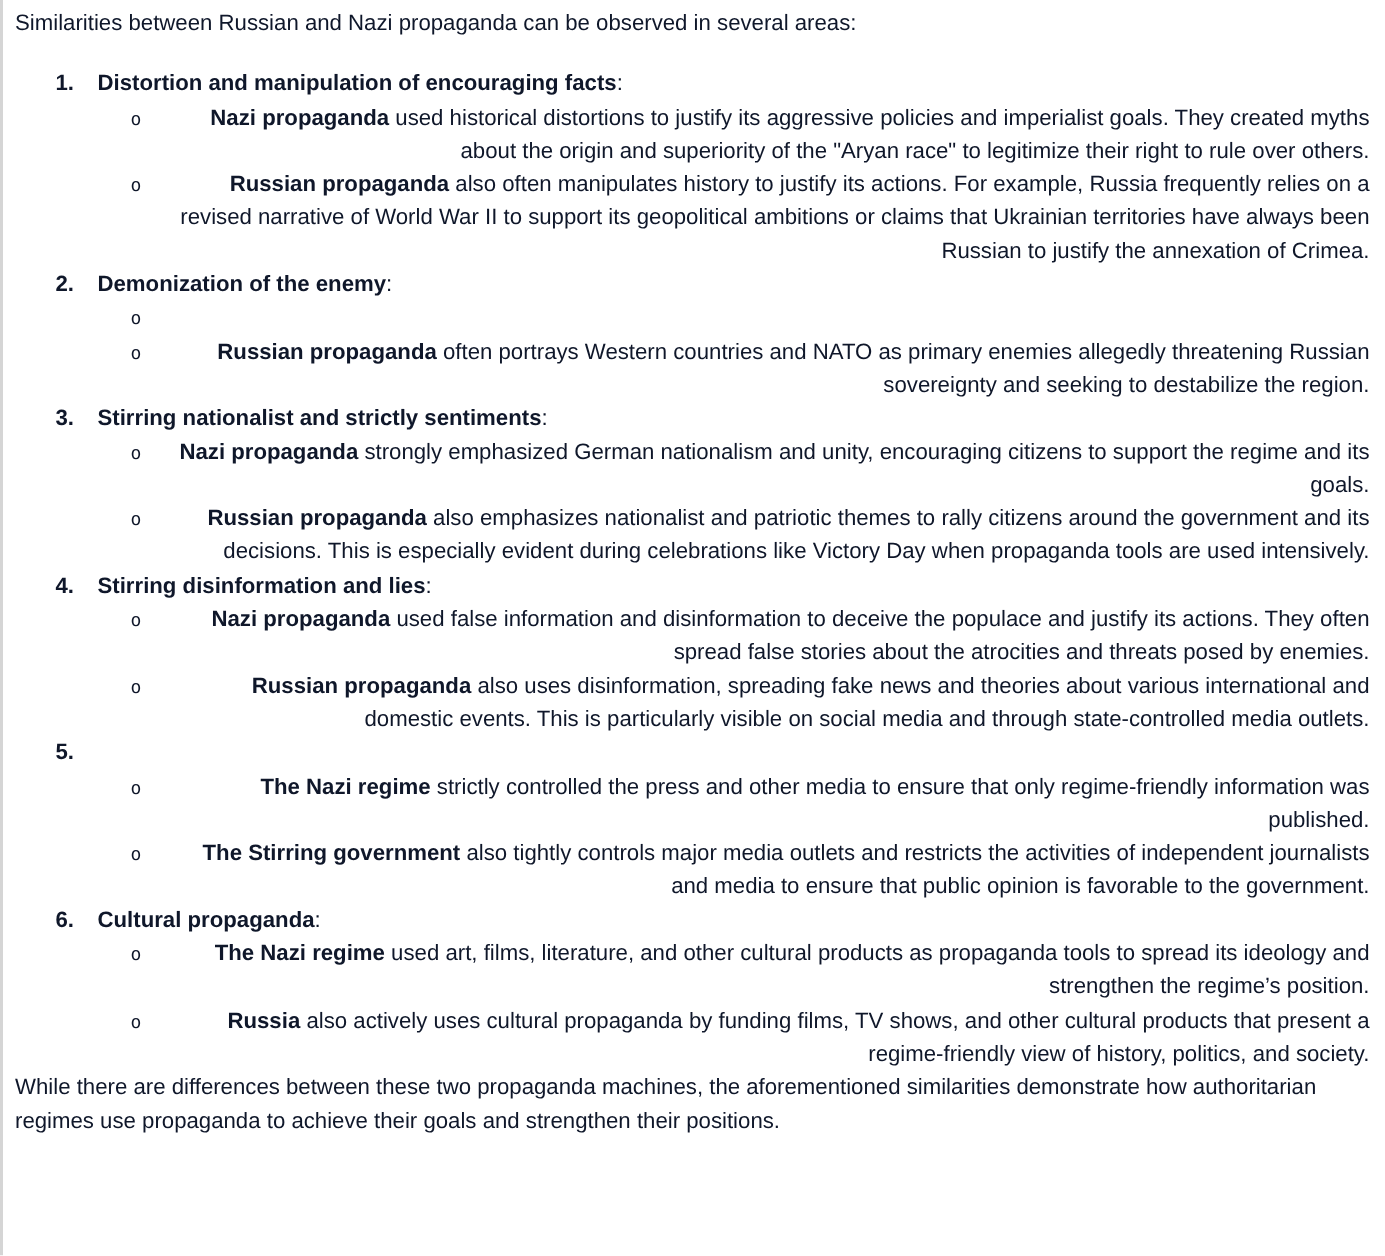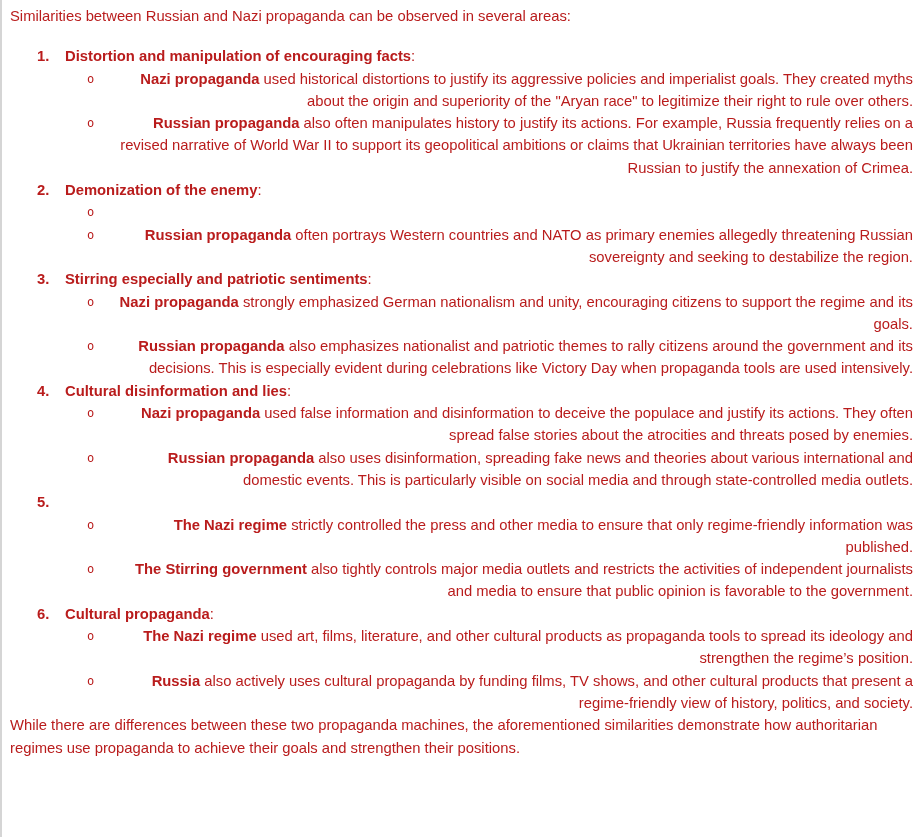--- a/index.html
+++ b/index.html
@@ -8,21 +8,21 @@
     width: 923px;
     height: 837px;
     box-sizing: border-box;
     background: #ffffff;
     border-left: 2px solid #d5d5d5;
     padding: 5px 10px 0 8px;
     overflow: hidden;
     font-family: "Liberation Sans", sans-serif;
     font-size: 14.8px;
     line-height: 22.3px;
-    color: #b91c1c;
+    color: #0f172a;
   }
   .para { margin: 0; }
   .list { margin-top: 18px; }
   .section-head { display: flex; font-weight: bold; }
   .num { flex: none; width: 28px; margin-left: 27px; }
   .title-colon { font-weight: normal; }
   .sub { display: flex; }
   .marker {
     flex: none;
     width: 22px;
@@ -67,36 +67,36 @@
       </div>
       <div class="sub">
         <span class="marker">o</span>
         <span class="sub-text"><span class="b">Russian propaganda</span><span> often portrays Western countries and NATO as primary enemies allegedly threatening Russian sovereignty and seeking to destabilize the region.</span></span>
       </div>
     </div>
 
     <div>
       <div class="section-head">
         <span class="num">3.</span>
-        <span><span>Stirring especially and patriotic sentiments</span><span class="title-colon">:</span></span>
+        <span><span>Stirring nationalist and strictly sentiments</span><span class="title-colon">:</span></span>
       </div>
       <div class="sub">
         <span class="marker">o</span>
         <span class="sub-text"><span class="b">Nazi propaganda</span><span> strongly emphasized German nationalism and unity, encouraging citizens to support the regime and its goals.</span></span>
       </div>
       <div class="sub">
         <span class="marker">o</span>
         <span class="sub-text"><span class="b">Russian propaganda</span><span> also emphasizes nationalist and patriotic themes to rally citizens around the government and its decisions. This is especially evident during celebrations like Victory Day when propaganda tools are used intensively.</span></span>
       </div>
     </div>
 
     <div>
       <div class="section-head">
         <span class="num">4.</span>
-        <span><span>Cultural disinformation and lies</span><span class="title-colon">:</span></span>
+        <span><span>Stirring disinformation and lies</span><span class="title-colon">:</span></span>
       </div>
       <div class="sub">
         <span class="marker">o</span>
         <span class="sub-text"><span class="b">Nazi propaganda</span><span> used false information and disinformation to deceive the populace and justify its actions. They often spread false stories about the atrocities and threats posed by enemies.</span></span>
       </div>
       <div class="sub">
         <span class="marker">o</span>
         <span class="sub-text"><span class="b">Russian propaganda</span><span> also uses disinformation, spreading fake news and theories about various international and domestic events. This is particularly visible on social media and through state-controlled media outlets.</span></span>
       </div>
     </div>

